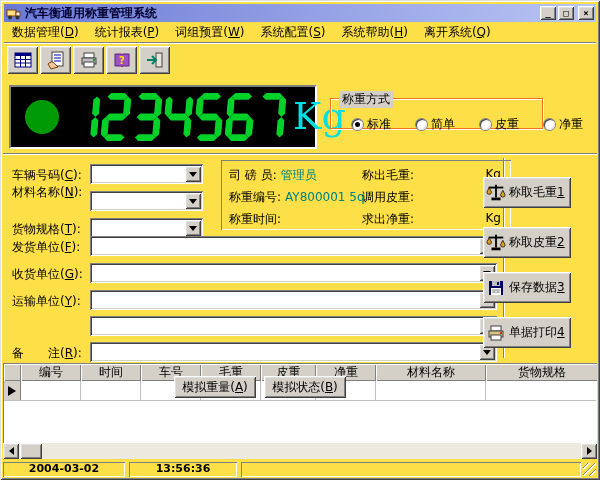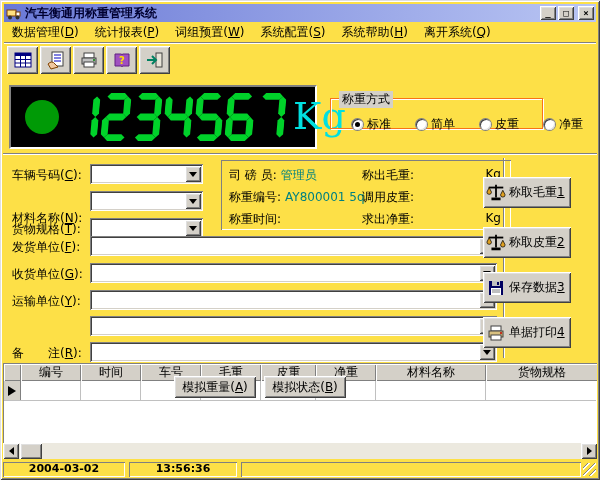--- a/index.html
+++ b/index.html
@@ -282,21 +282,21 @@
   <div class="sep-h"></div>
   <div class="sep-v"></div>
 
   <span class="flabel" style="top:167px;">车辆号码(<u>C</u>):</span>
   <div class="combo" style="left:90px; top:164px; width:113px;">
     <span class="combo-text"></span>
     <span class="drop">
         <span class="arrow-down"></span>
       </span>
   </div>
-  <span class="flabel" style="top:210px;">材料名称(<u>N</u>):</span>
+  <span class="flabel" style="top:184px;">材料名称(<u>N</u>):</span>
   <div class="combo" style="left:90px; top:191px; width:113px;">
     <span class="combo-text"></span>
     <span class="drop">
         <span class="arrow-down"></span>
       </span>
   </div>
   <span class="flabel" style="top:221px;">货物规格(<u>T</u>):</span>
   <div class="combo" style="left:90px; top:218px; width:113px;">
     <span class="combo-text"></span>
     <span class="drop">

